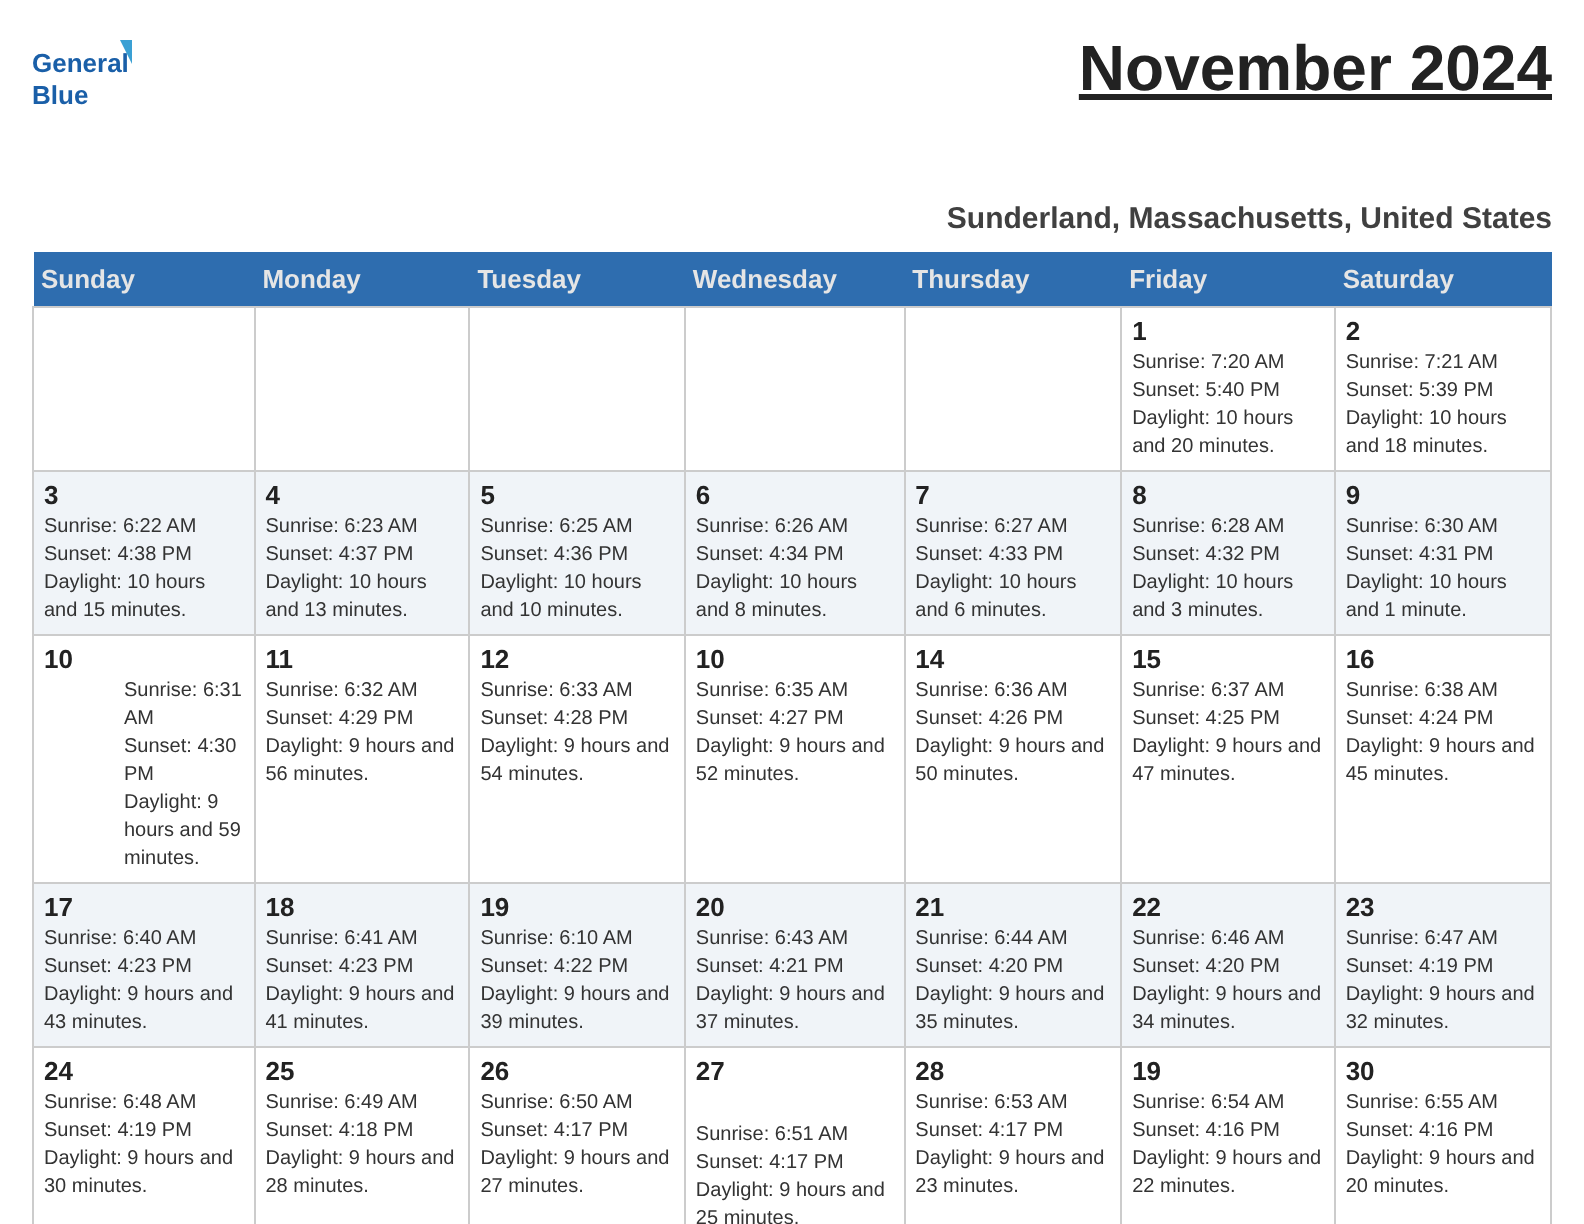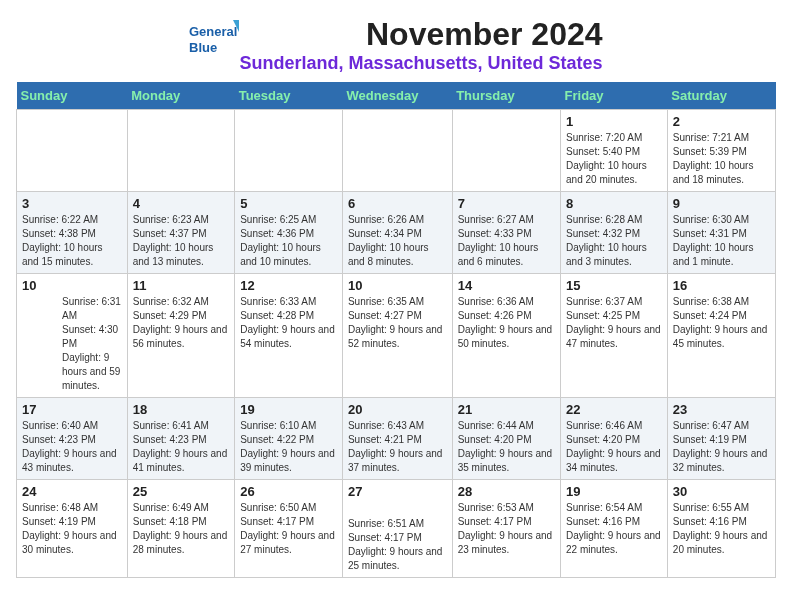--- a/index.html
+++ b/index.html
@@ -5,50 +5,52 @@
     * { box-sizing: border-box; margin: 0; padding: 0; }
     body {
       font-family: Arial, sans-serif;
       background: #fff;
       width: 792px;
       min-height: 612px;
       padding: 16px;
     }
     .header-area {
       display: flex;
-      justify-content: center;
+      justify-content: space-between;
       align-items: flex-start;
       margin-bottom: 8px;
     }
     .logo {
       display: flex;
       align-items: center;
       gap: 4px;
     }
     .title-area {
       text-align: right;
     }
     .month-title {
       font-size: 32px;
       font-weight: bold;
       color: #222;
+      text-decoration: underline;
     }
     .location-title {
-      font-size: 18px;
-      color: #6d28d9;
+      font-size: 15px;
+      color: #404040;
       font-weight: bold;
+      margin-top: 48px;
     }
     table {
       width: 100%;
       border-collapse: collapse;
       font-size: 11px;
     }
     thead th {
       background-color: #2e6daf;
-      color: #86efac;
+      color: #e5e5e5;
       padding: 6px 4px;
       text-align: left;
       font-size: 13px;
       font-weight: bold;
     }
     tbody tr {
       vertical-align: top;
     }
     tbody td {
       border: 1px solid #ccc;

